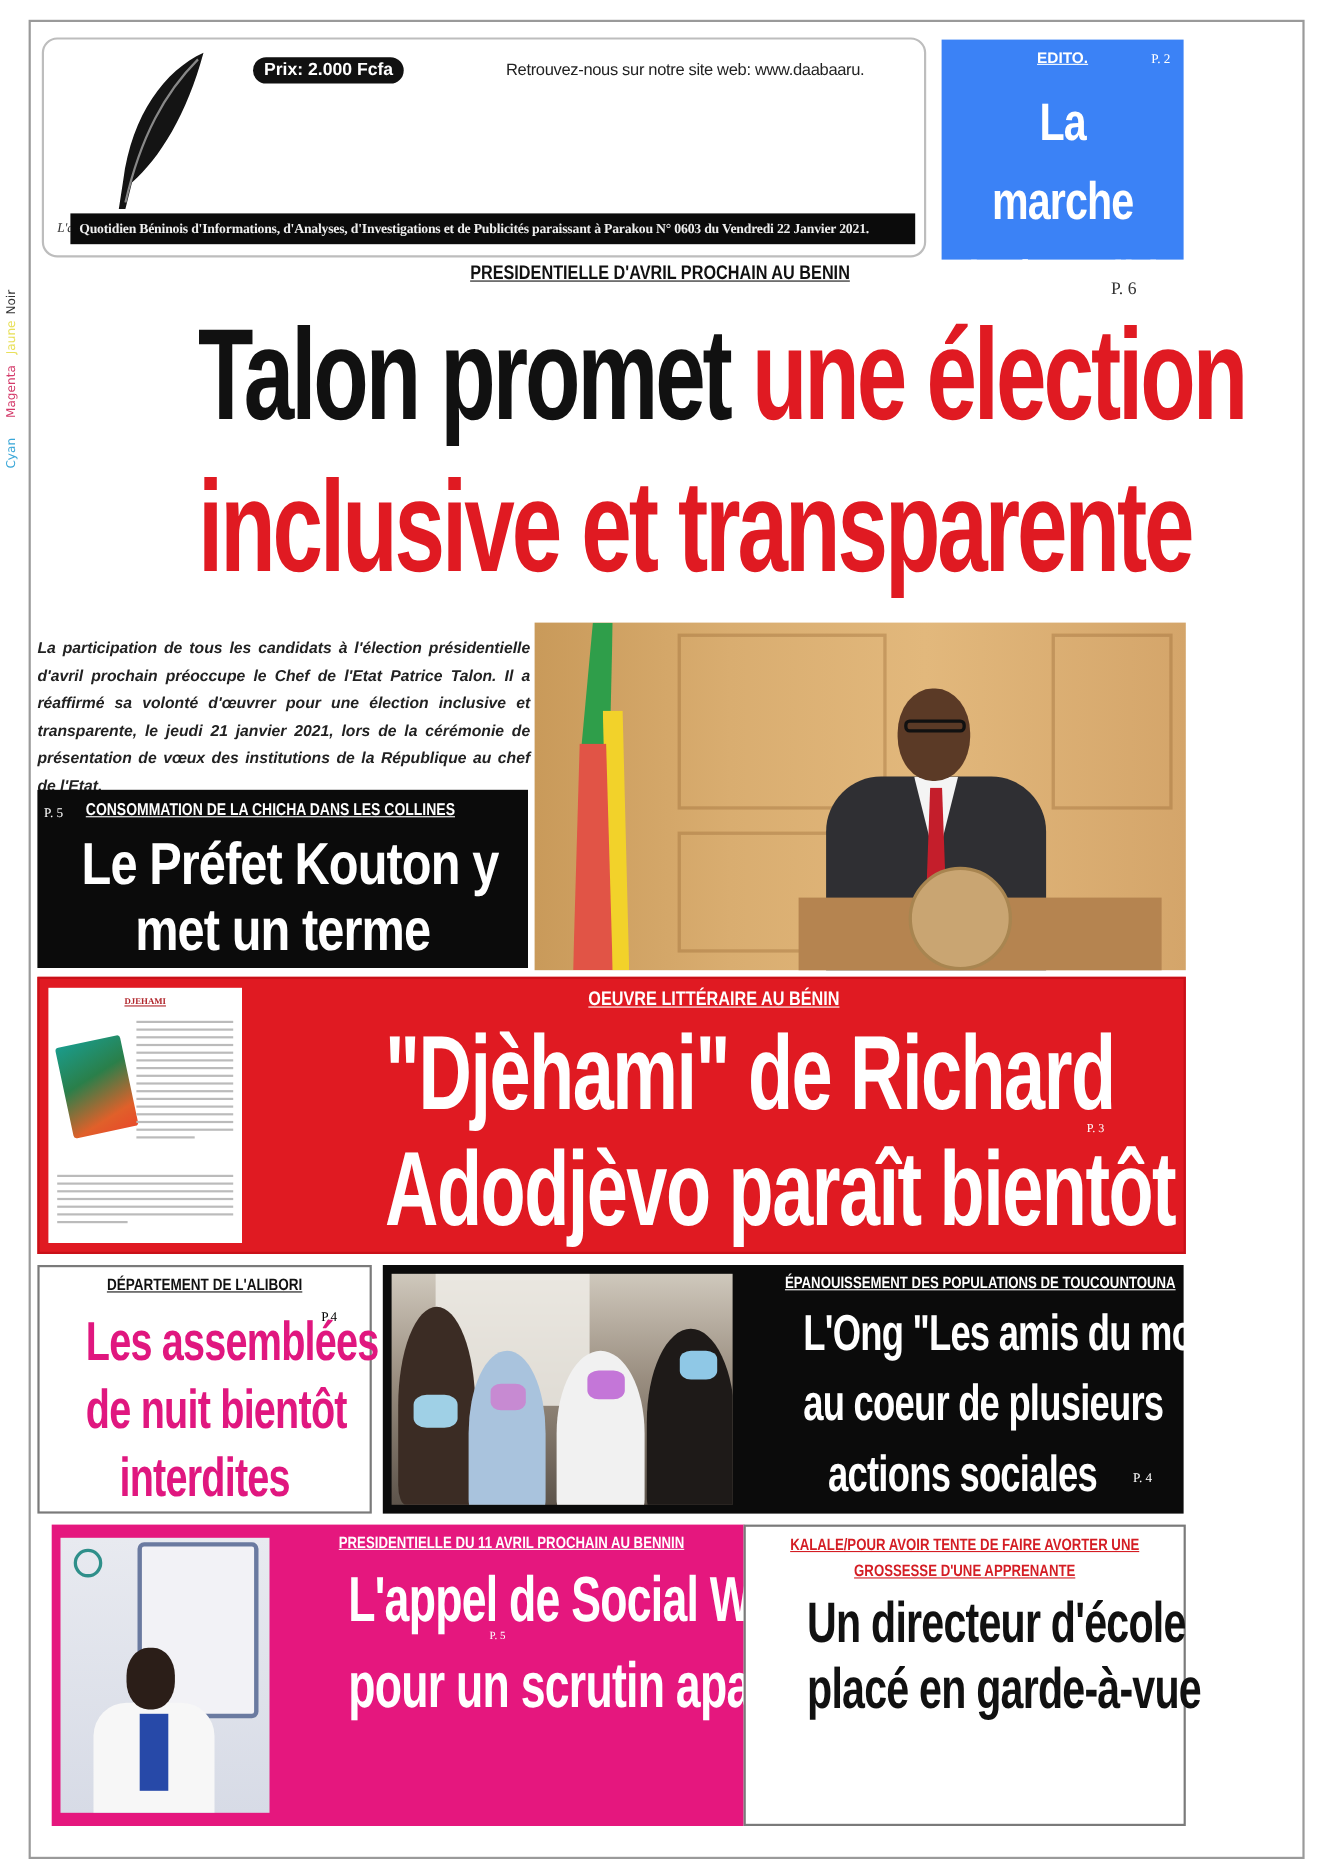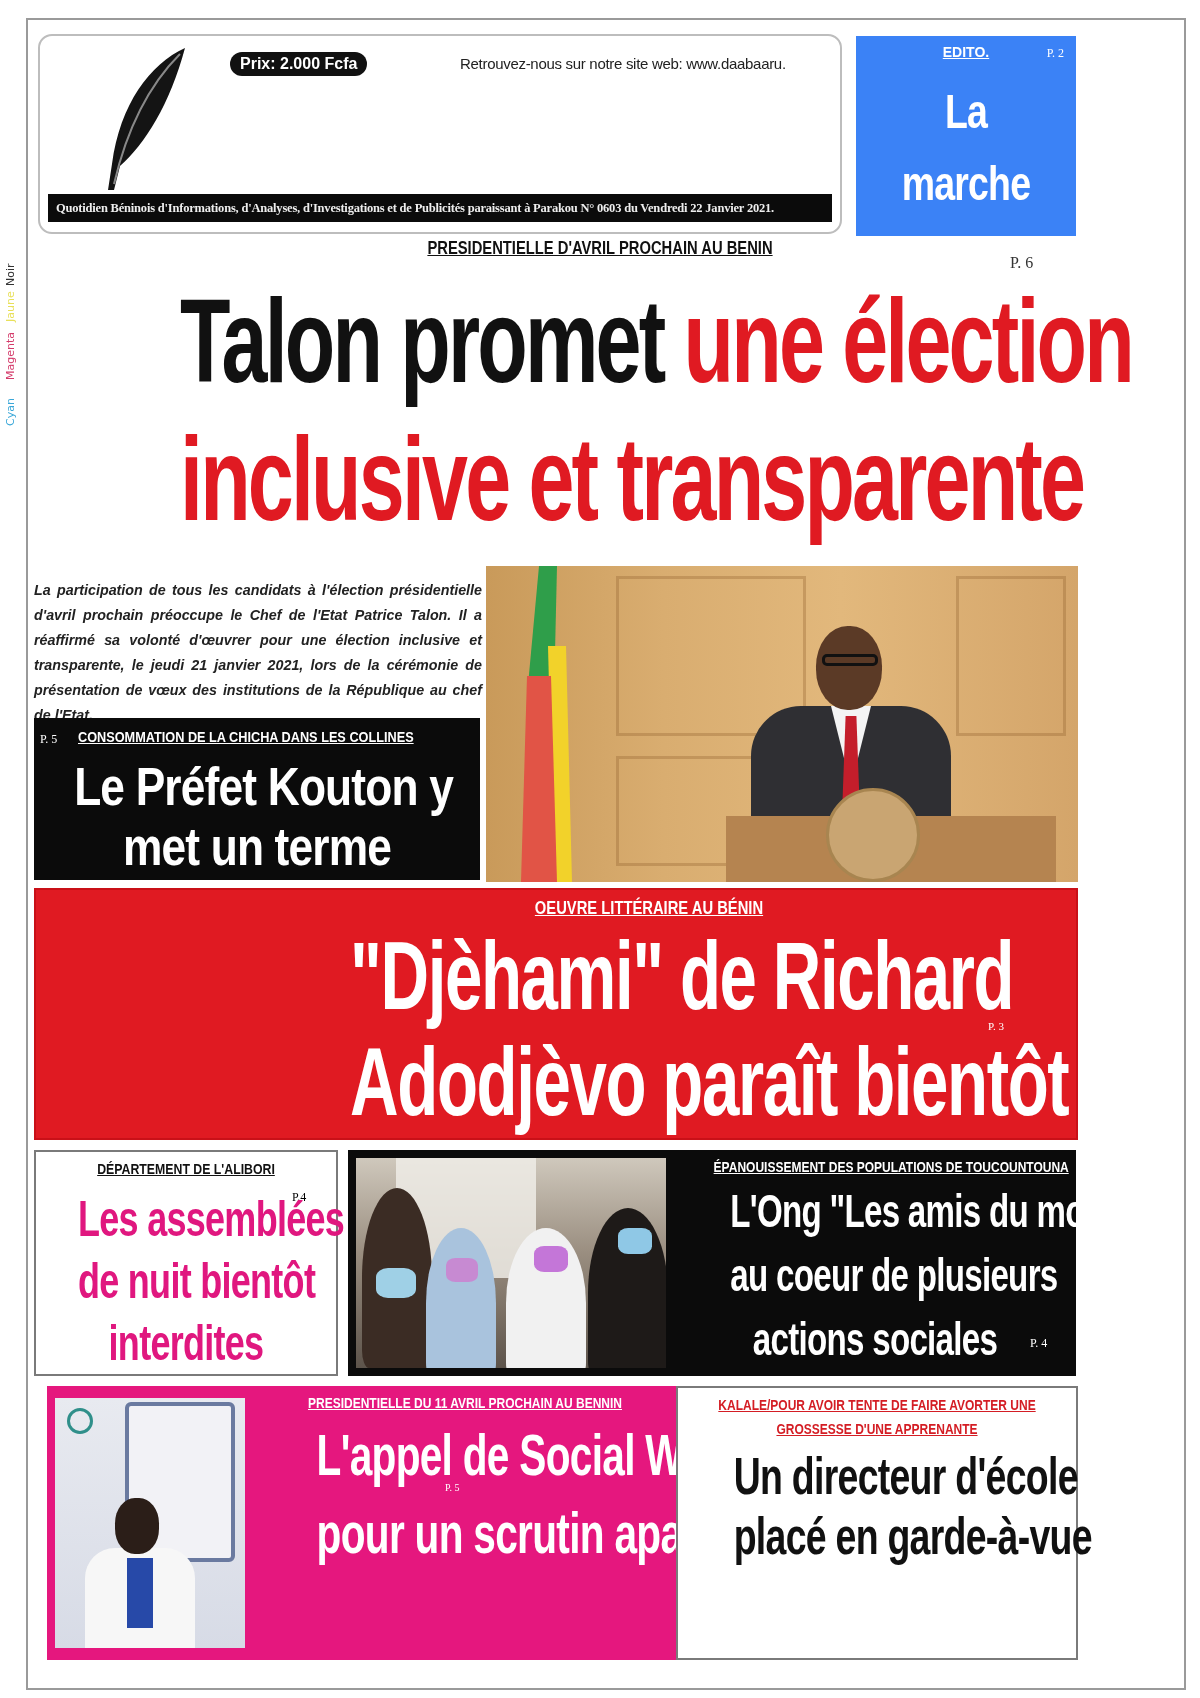--- a/index.html
+++ b/index.html
@@ -11,21 +11,21 @@
 
   .page { position: absolute; left: 26px; top: 18px; width: 1160px; height: 1672px; border: 2px solid #9a9a9a; background: #fff; }
 
   
   .masthead { position: absolute; left: 38px; top: 34px; width: 804px; height: 200px; border: 2px solid #bdbdbd; border-radius: 14px; background: #fff; overflow: hidden; }
   .price { position: absolute; left: 190px; top: 16px; background: #111; color: #fff; border-radius: 12px; padding: 3px 10px; font-weight: 700; font-size: 16px; }
   .site { position: absolute; left: 420px; top: 19px; font-size: 15px; color: #222; letter-spacing: -0.3px; }
   .logo { position: absolute; left: 24px; top: 26px; font-family: "Liberation Serif", serif; font-style: italic; font-weight: 700; font-size: 150px; color: #e01a22; letter-spacing: -4px; line-height: 1; }
   .feather { position: absolute; left: 50px; top: 8px; width: 110px; height: 150px; }
   .tagline { position: absolute; left: 12px; top: 140px; font-family: "Liberation Serif", serif; font-style: italic; font-size: 12px; color: #333; margin-top: 24px; }
-  .infobar { position: absolute; left: 8px; top: 158px; right: 8px; height: 28px; background: #0b0b0b; color: #eee; font-family: "Liberation Serif", serif; font-size: 12.5px; font-weight: 700; line-height: 28px; padding-left: 8px; white-space: nowrap; overflow: hidden; letter-spacing: -0.2px; }
+  .infobar { position: absolute; left: 24px; top: 158px; right: 8px; height: 28px; background: #0b0b0b; color: #eee; font-family: "Liberation Serif", serif; font-size: 12.5px; font-weight: 700; line-height: 28px; padding-left: 8px; white-space: nowrap; overflow: hidden; letter-spacing: -0.2px; }
 
   .edito { position: absolute; left: 856px; top: 36px; width: 220px; height: 200px; background: #3b82f6; color: #fff; }
   .edito .kicker { position: absolute; left: 0; right: 0; top: 8px; text-align: center; font-size: 14px; font-weight: 700; text-decoration: underline; }
   .edito .pg { position: absolute; right: 12px; top: 10px; font-family: "Liberation Serif", serif; font-size: 12px; }
   .edito .title { position: absolute; left: 0; right: 0; top: 40px; text-align: center; font-size: 48px; line-height: 72px; font-weight: 700; font-family: "Liberation Sans Narrow", "Liberation Sans", sans-serif; transform: scaleX(0.78); letter-spacing: -1px; }
 
   .kicker-main { position: absolute; left: 0; width: 1200px; top: 238px; text-align: center; font-size: 18px; font-weight: 700; text-decoration: underline; color: #111; transform: scaleX(0.82); }
   .pg6 { position: absolute; left: 1010px; top: 254px; font-family: "Liberation Serif", serif; font-size: 16px; color: #333; }
 
   .headline { position: absolute; left: 0; width: 1200px; text-align: center; font-weight: 700; font-family: "Liberation Sans Narrow", "Liberation Sans", sans-serif; font-size: 118px; line-height: 1; letter-spacing: -4px; white-space: nowrap; }
@@ -154,20 +154,51 @@
 </div>
 
 <div class="box-chicha">
   <div class="pg">P. 5</div>
   <div class="kicker">CONSOMMATION DE LA CHICHA DANS LES COLLINES</div>
   <div class="title" style="top:38px;">Le Préfet Kouton y</div>
   <div class="title" style="top:98px;">met un terme</div>
 </div>
 
 <div class="band-djehami">
+  <div class="book-card">
+    <div class="bt">DJEHAMI</div>
+    <div class="book-cover"></div>
+    <div class="book-lines">
+        <i></i>
+        <i></i>
+        <i></i>
+        <i></i>
+        <i></i>
+        <i></i>
+        <i></i>
+        <i></i>
+        <i></i>
+        <i></i>
+        <i></i>
+        <i></i>
+        <i></i>
+        <i></i>
+        <i></i>
+        <i style="width:60%"></i>
+      </div>
+    <div class="book-lines2">
+        <i></i>
+        <i></i>
+        <i></i>
+        <i></i>
+        <i></i>
+        <i></i>
+        <i style="width:40%"></i>
+      </div>
+  </div>
   <div class="kicker">OEUVRE LITTÉRAIRE AU BÉNIN</div>
   <div class="title" style="top:38px;">"Djèhami" de Richard</div>
   <div class="pg">P. 3</div>
   <div class="title" style="top:144px;">Adodjèvo paraît bientôt</div>
 </div>
 
 <div class="box-alibori">
   <div class="kicker">DÉPARTEMENT DE L'ALIBORI</div>
   <div class="pg">P.4</div>
   <div class="title" style="top:36px;">Les assemblées</div>

